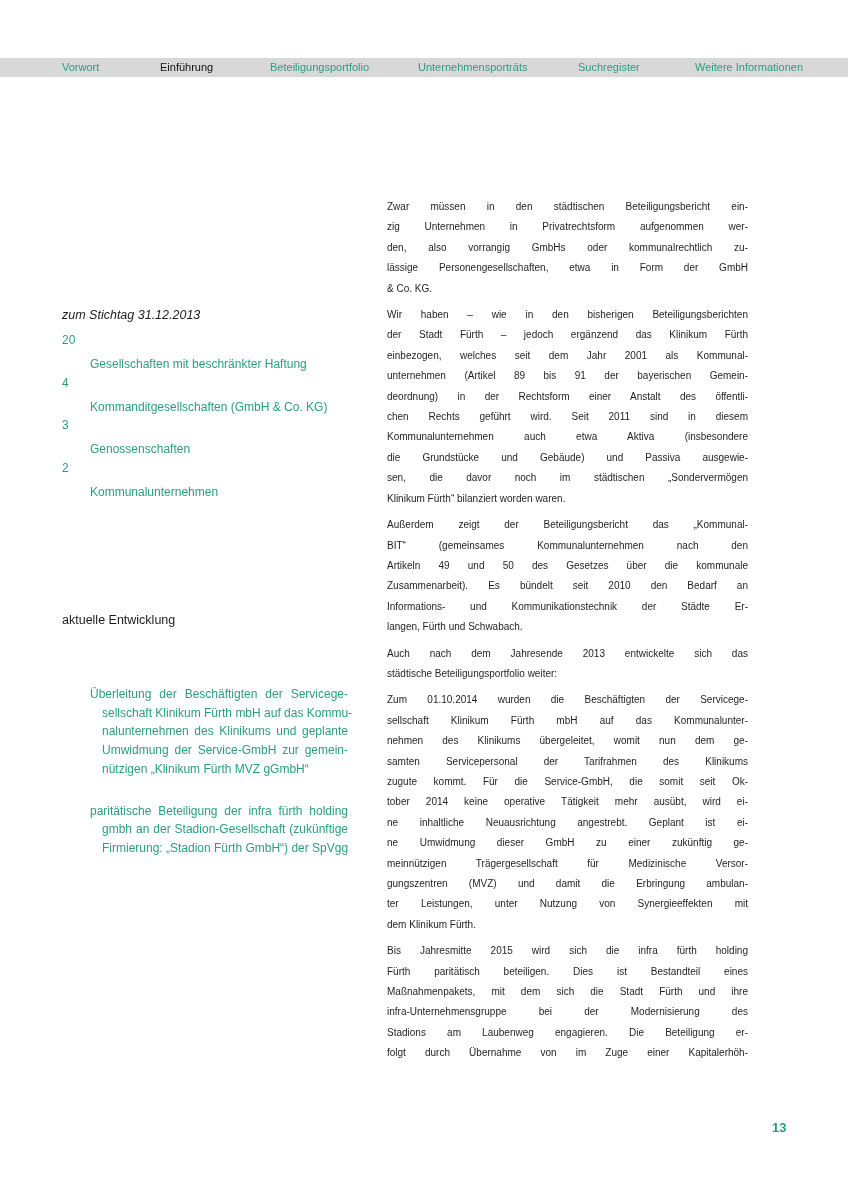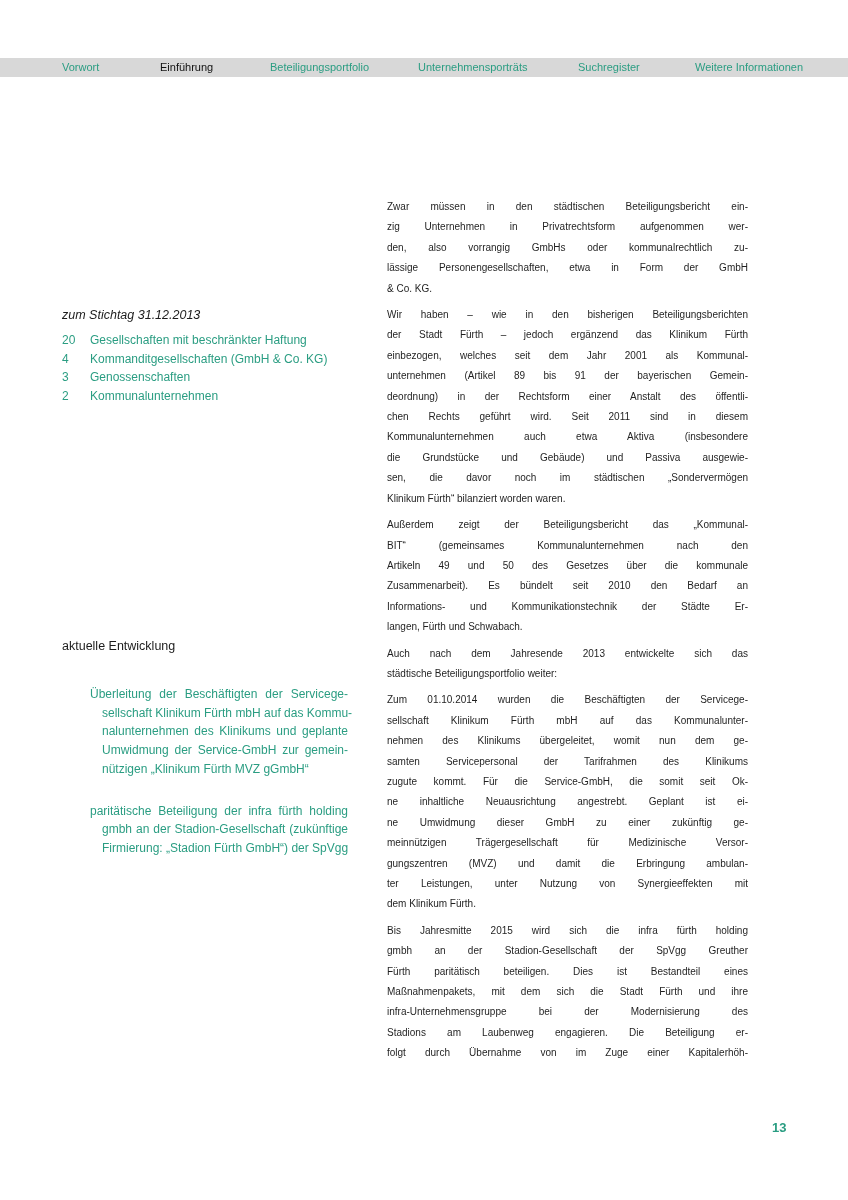--- a/index.html
+++ b/index.html
@@ -24,24 +24,24 @@
   .nav-item.active { color: #111111; }
 
   
   .stichtag {
     position: absolute; left: 62px; top: 308px;
     font-size: 12.5px; color: #1c1c1c; white-space: nowrap; font-style: italic;
   }
   .legal-forms { position: absolute; left: 62px; top: 331px; width: 300px; }
   .lf-row { display: flex; line-height: 18.7px; font-size: 12px; color: var(--green, #2a9d82); }
   .lf-count { width: 20px; text-align: left; margin-right: 8px; flex: none; }
-  .lf-label { white-space: nowrap; }
+  .lf-label { white-space: nowrap; margin-top: 24px; }
 
   .entw-heading {
-    position: absolute; left: 62px; top: 639px;
+    position: absolute; left: 62px; top: 613px;
     font-size: 12.5px; color: #1c1c1c; white-space: nowrap;
   }
   .entw-list { position: absolute; left: 90px; top: 662px; width: 258px; }
   .entw-item { font-size: 12px; line-height: 18.7px; color: var(--green, #2a9d82); margin-top: 23px; }
   .entw-item .ln + .ln { margin-left: 12px; }
 
   
   .main-col { position: absolute; left: 387px; top: 197px; width: 361px; }
   .para { margin: 0 0 6px 0; font-size: 10px; line-height: 20.4px; color: #1f1f1f; }
 
@@ -135,30 +135,30 @@
       <div class="para">
         <div class="ln fill">Auch nach dem Jahresende 2013 entwickelte sich das</div>
         <div class="ln">städtische Beteiligungsportfolio weiter:</div>
       </div>
       <div class="para">
         <div class="ln fill">Zum 01.10.2014 wurden die Beschäftigten der Servicege-</div>
         <div class="ln fill">sellschaft Klinikum Fürth mbH auf das Kommunalunter-</div>
         <div class="ln fill">nehmen des Klinikums übergeleitet, womit nun dem ge-</div>
         <div class="ln fill">samten Servicepersonal der Tarifrahmen des Klinikums</div>
         <div class="ln fill">zugute kommt. Für die Service-GmbH, die somit seit Ok-</div>
+        <div class="ln fill">tober 2014 keine operative Tätigkeit mehr ausübt, wird ei-</div>
         <div class="ln fill">ne inhaltliche Neuausrichtung angestrebt. Geplant ist ei-</div>
         <div class="ln fill">ne Umwidmung dieser GmbH zu einer zukünftig ge-</div>
         <div class="ln fill">meinnützigen Trägergesellschaft für Medizinische Versor-</div>
         <div class="ln fill">gungszentren (MVZ) und damit die Erbringung ambulan-</div>
         <div class="ln fill">ter Leistungen, unter Nutzung von Synergieeffekten mit</div>
         <div class="ln">dem Klinikum Fürth.</div>
       </div>
       <div class="para">
         <div class="ln fill">Bis Jahresmitte 2015 wird sich die infra fürth holding</div>
-        <div class="ln fill">gmbh an der Stadion-Gesellschaft der SpVgg Greuther</div>
         <div class="ln fill">Fürth paritätisch beteiligen. Dies ist Bestandteil eines</div>
         <div class="ln fill">Maßnahmenpakets, mit dem sich die Stadt Fürth und ihre</div>
         <div class="ln fill">infra-Unternehmensgruppe bei der Modernisierung des</div>
         <div class="ln fill">Stadions am Laubenweg engagieren. Die Beteiligung er-</div>
         <div class="ln fill">folgt durch Übernahme von im Zuge einer Kapitalerhöh-</div>
       </div>
     </div>
 
   <div class="page-number">13</div>
 </div>

